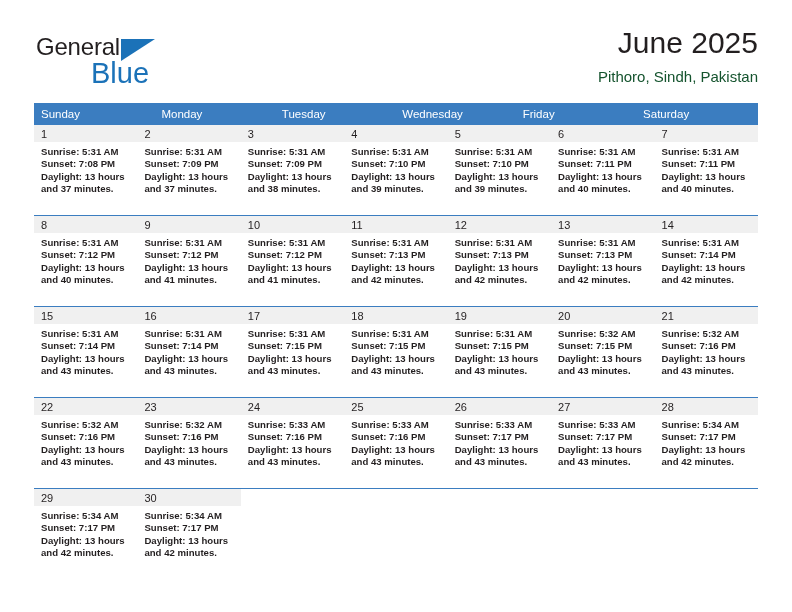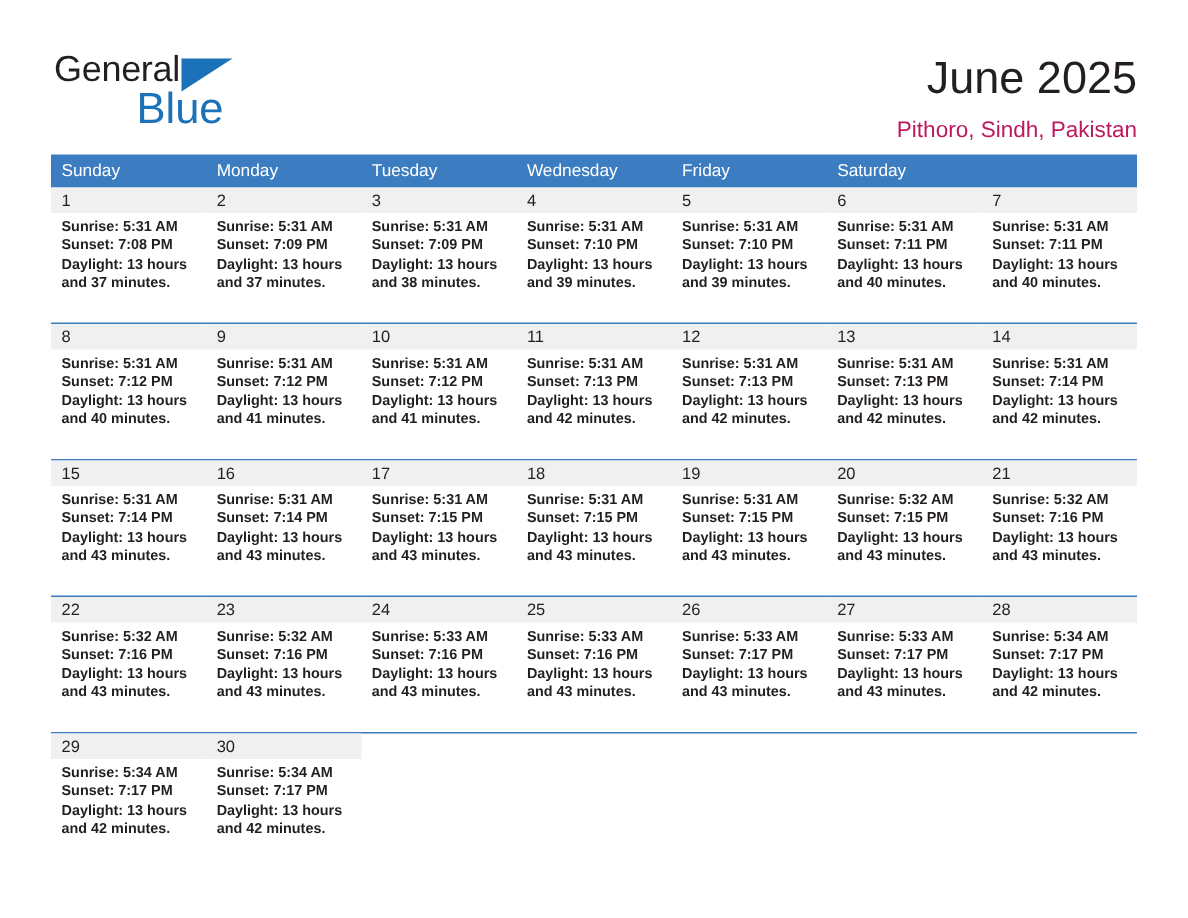--- a/index.html
+++ b/index.html
@@ -59,49 +59,50 @@
     left: 55px;
     top: 24px;
     font-size: 29px;
     color: #1b72b8;
     font-family: "Liberation Sans", sans-serif;
   }
 
   .title-block {
     position: absolute;
     right: 34px;
-    top: 36px;
+    top: 26px;
     text-align: right;
   }
   .cal-title {
     font-size: 30px;
     color: #231f20;
     line-height: 34px;
     white-space: nowrap;
     font-weight: normal;
   }
   .cal-subtitle {
     margin-top: 8px;
     font-size: 15px;
-    color: #be185d;
+    color: #14532d;
     line-height: 18px;
     white-space: nowrap;
   }
 
   
   .calendar {
     position: absolute;
     left: 34px;
     top: 103px;
     width: 724px;
   }
   .dow-row {
     display: flex;
     width: 724px;
     background: #3b7dc0;
+    gap: 17px;
   }
   .dow {
     width: 103.43px;
     box-sizing: border-box;
     padding: 4px 0 4px 7px;
     font-size: 11.5px;
     color: #ffffff;
     line-height: 14px;
     white-space: nowrap;
   }

